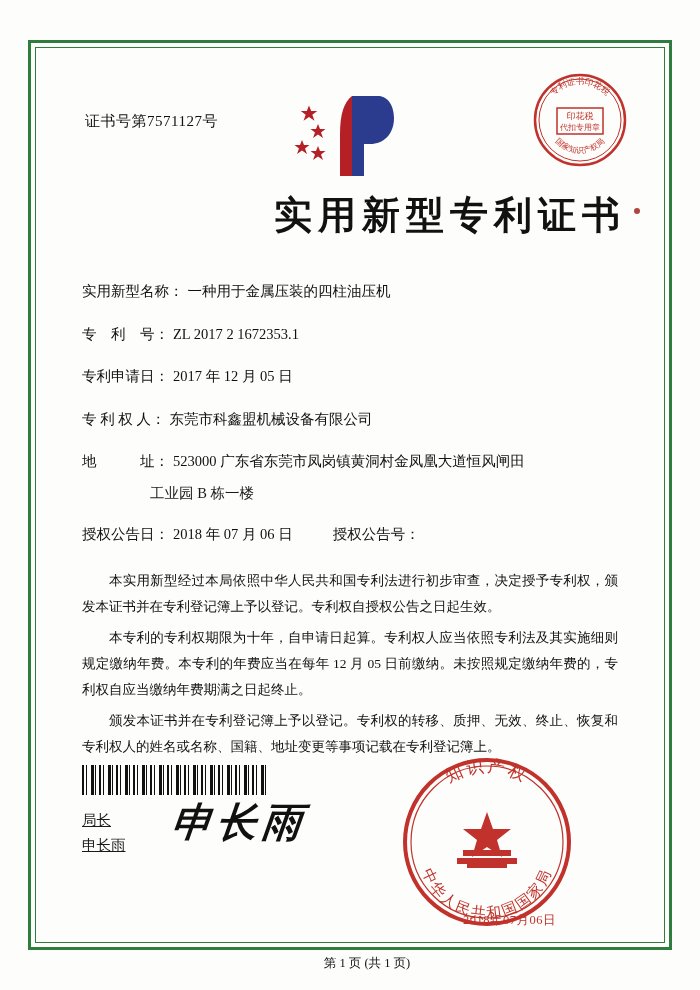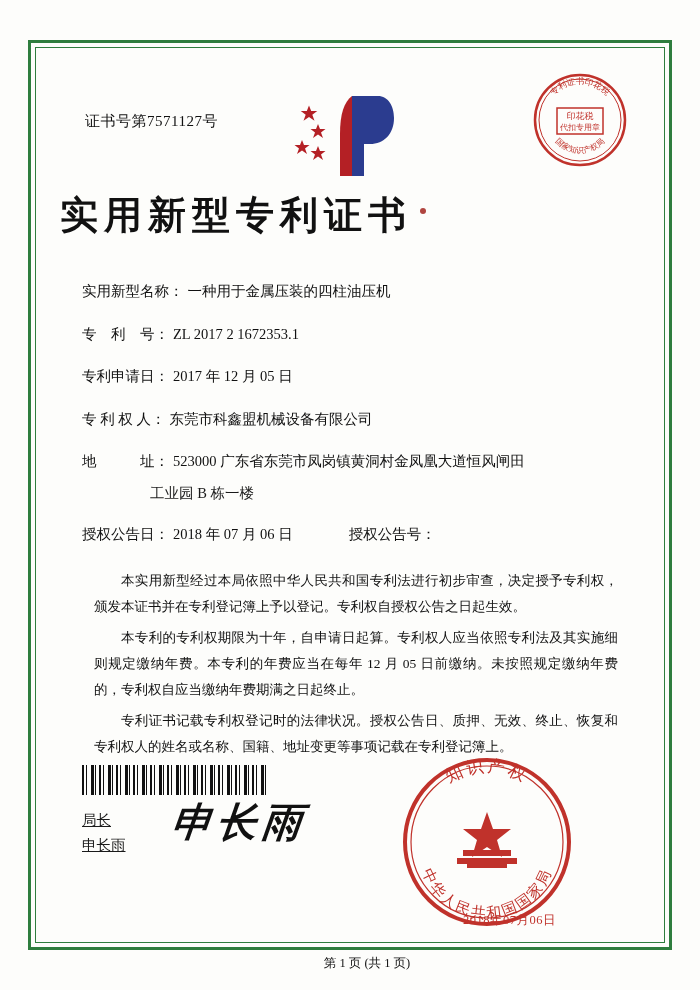--- a/index.html
+++ b/index.html
@@ -77,21 +77,21 @@
     top: 10px;
     width: 100px;
     height: 100px;
   }
 
   .title {
     position: absolute;
     left: 0;
     right: 0;
     top: 130px;
-    text-align: left;
+    text-align: right;
     font-size: 38px;
     font-weight: bold;
     letter-spacing: 6px;
     color: #111;
     font-family: "DejaVu Sans", sans-serif;
   }
   .title-dot {
     display: inline-block;
     width: 6px;
     height: 6px;
@@ -121,21 +121,21 @@
   }
   .field-value {
     flex: 1 1 auto;
     color: #111;
     padding-left: 4px;
   }
   .field-row.two-col {
     justify-content: flex-start;
   }
   .col-right {
-    margin-left: 56px;
+    margin-left: 40px;
     display: flex;
   }
 
   .addr-second {
     margin-left: 68px;
     margin-top: -11px;
     margin-bottom: 14px;
     font-size: 14.5px;
   }
 
@@ -143,21 +143,21 @@
     position: absolute;
     left: 22px;
     right: 22px;
     top: 508px;
     font-size: 13.5px;
     line-height: 1.95;
     text-align: justify;
     color: #111;
   }
   .paragraphs p {
-    margin: 0 0 4px 12px;
+    margin: 0 0 4px 0;
     text-indent: 2em;
   }
 
   
   .barcode {
     position: absolute;
     left: 22px;
     top: 705px;
     width: 185px;
     height: 30px;
@@ -301,21 +301,21 @@
         <span class="col-right">
           <span class="field-label">授权公告号：</span>
         </span>
       </div>
 
     </div>
 
     <div class="paragraphs">
       <p>本实用新型经过本局依照中华人民共和国专利法进行初步审查，决定授予专利权，颁发本证书并在专利登记簿上予以登记。专利权自授权公告之日起生效。</p>
       <p>本专利的专利权期限为十年，自申请日起算。专利权人应当依照专利法及其实施细则规定缴纳年费。本专利的年费应当在每年 12 月 05 日前缴纳。未按照规定缴纳年费的，专利权自应当缴纳年费期满之日起终止。</p>
-      <p>专利证书记载专利权登记时的法律状况。授权公告日、质押、无效、终止、恢复和专利权人的姓名或名称、国籍、地址变更等事项记载在专利登记簿上。</p>
+      <p>颁发本证书并在专利登记簿上予以登记。专利权的转移、质押、无效、终止、恢复和专利权人的姓名或名称、国籍、地址变更等事项记载在专利登记簿上。</p>
     </div>
 
     <div class="barcode"></div>
 
     <div class="sig-label">
       <div>局长</div>
       <div>申长雨</div>
     </div>
 
     <div class="sig-hand">申长雨</div>

